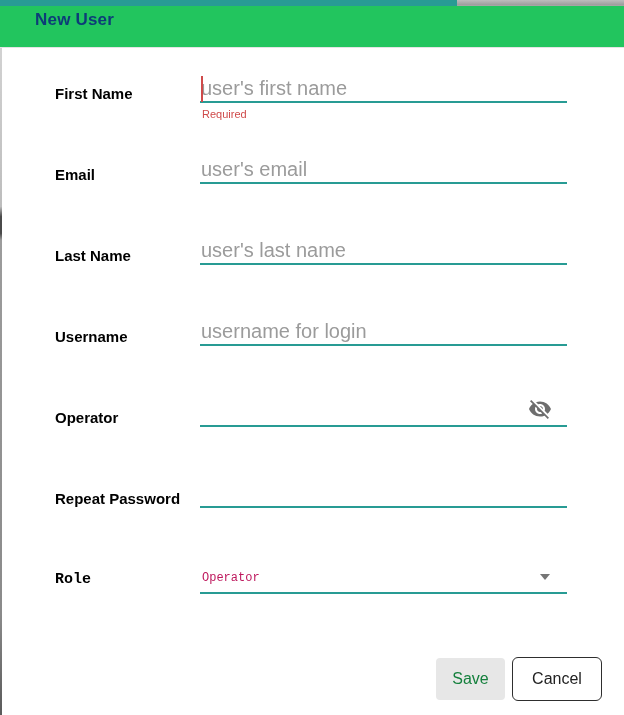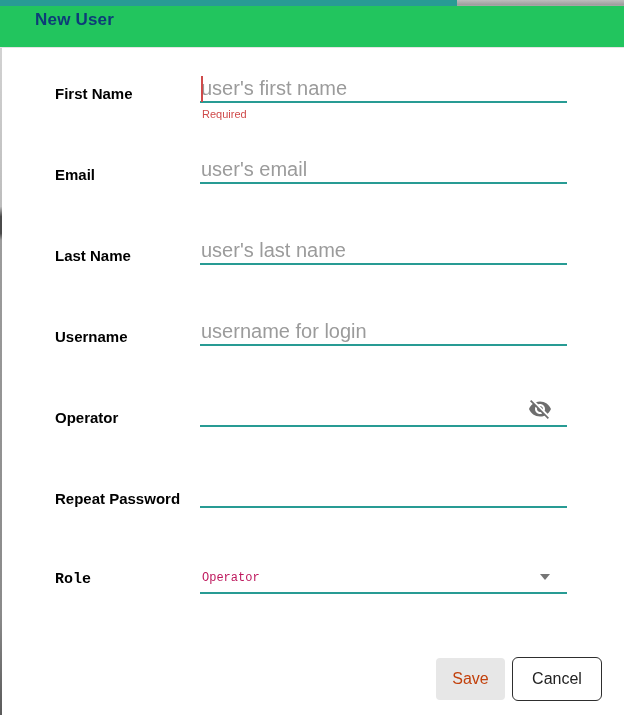--- a/index.html
+++ b/index.html
@@ -37,21 +37,21 @@
   .f-error{position:absolute;left:2px;top:47px;font-size:11px;color:var(--error);}
   .eye{position:absolute;left:328px;top:12px;width:24px;height:24px;cursor:pointer;}
   .eye svg{display:block;}
   .select-box{position:absolute;left:0;top:17px;width:100%;height:28px;border-bottom:2px solid var(--accent);cursor:pointer;}
   .select-value{position:absolute;left:2px;top:0;line-height:28px;font-size:12px;color:#be185d;}
   .dd-arrow{position:absolute;left:340px;top:10px;width:0;height:0;
     border-left:5.5px solid transparent;border-right:5.5px solid transparent;border-top:6.5px solid #757575;}
 
   .actions{position:absolute;right:22px;bottom:14px;display:flex;gap:7px;align-items:center;}
   .save-btn{
-    min-width:69px;height:42px;background:#e7e7e7;color:#c2410c;border:none;border-radius:4px;
+    min-width:69px;height:42px;background:#e7e7e7;color:#15803d;border:none;border-radius:4px;
     font-size:16px;font-family:"Liberation Sans", sans-serif;padding:0 14px;
   }
   .cancel-btn{
     min-width:90px;height:44px;background:#ffffff;color:#222222;border:1.5px solid #2e2e2e;border-radius:6px;
     font-size:16px;font-family:"Liberation Sans", sans-serif;padding:0 18px;cursor:pointer;text-align:center;
   }
 </style>
 </head>
 <body>
 

